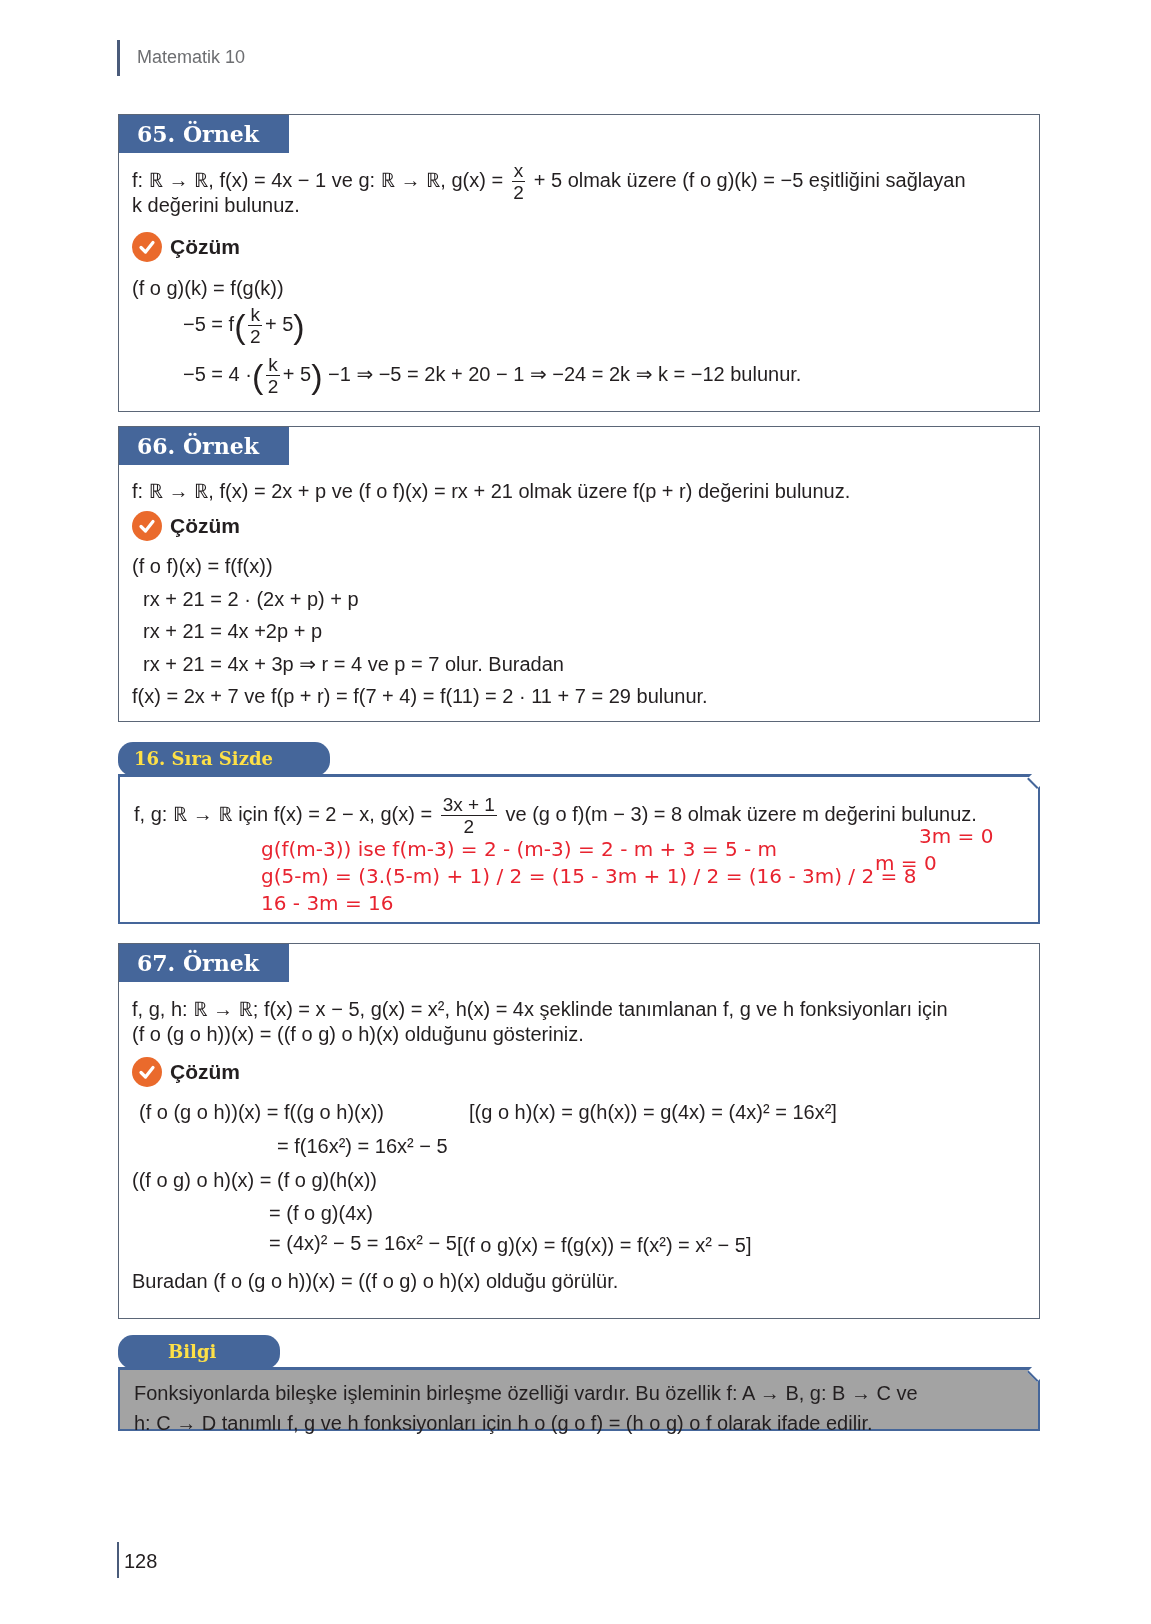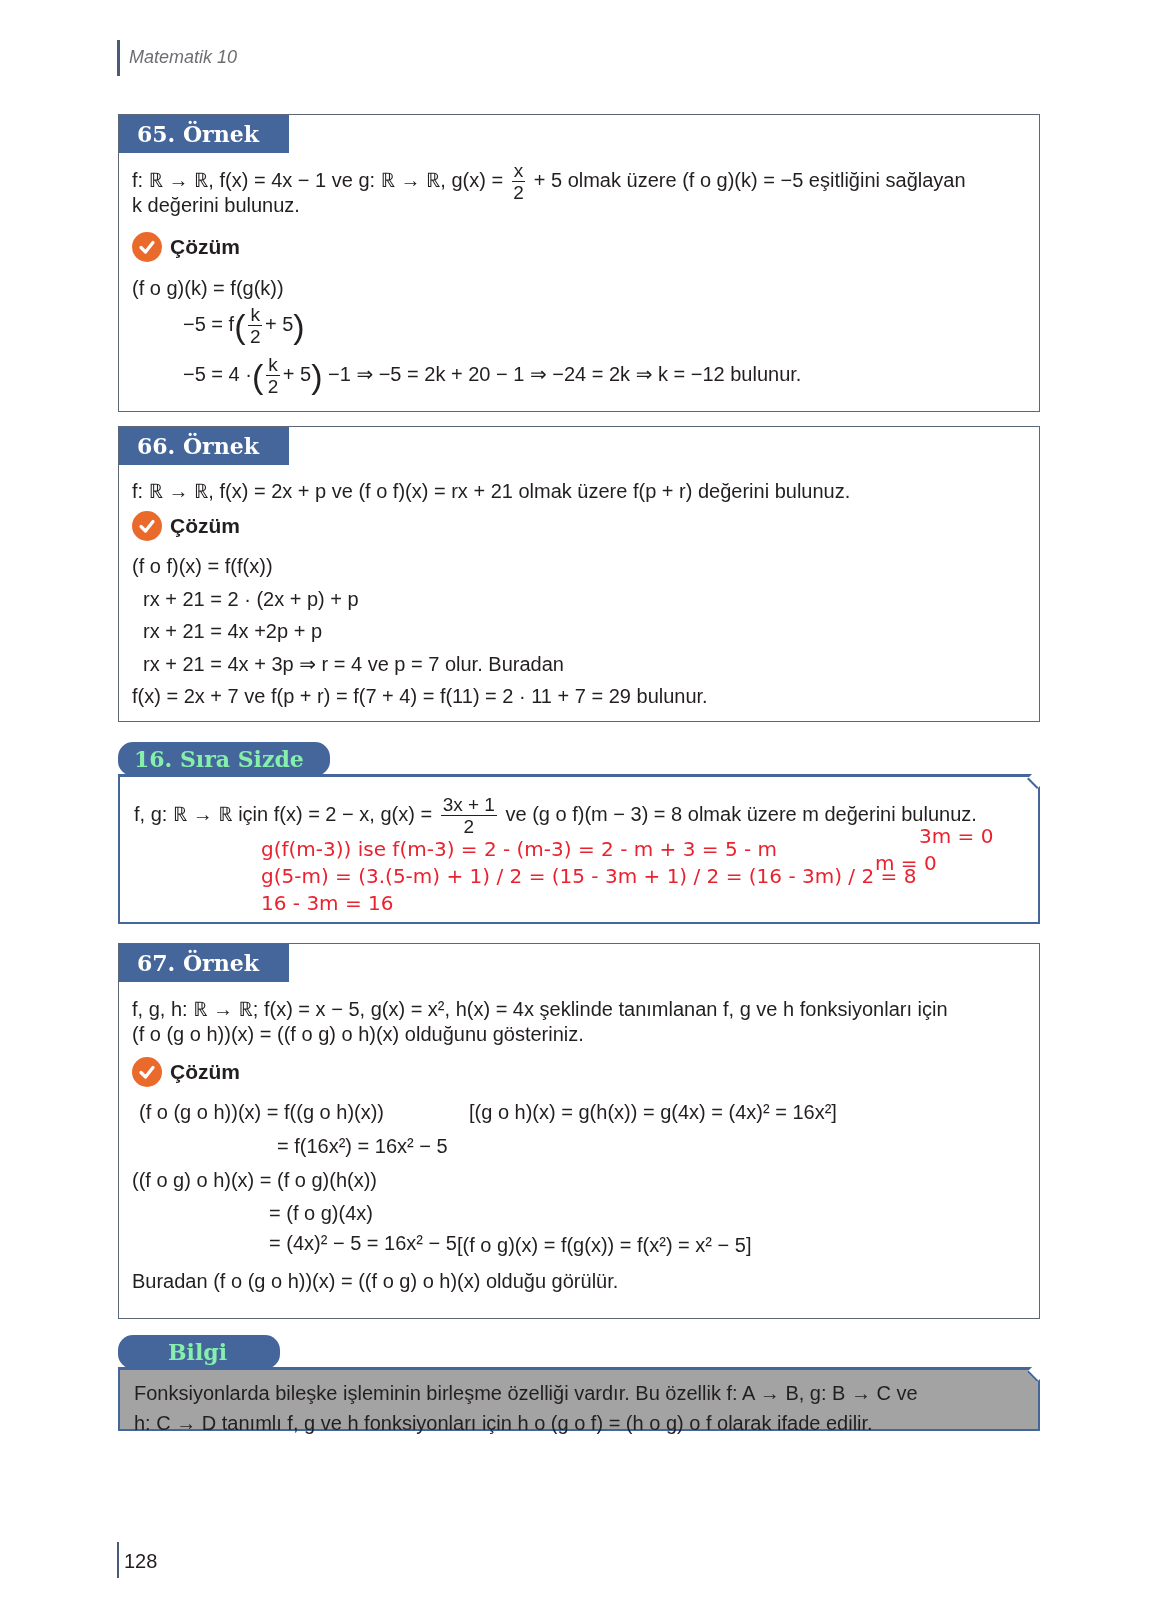--- a/index.html
+++ b/index.html
@@ -1,35 +1,35 @@
 <!DOCTYPE html>
 <html><head>
 <meta charset="utf-8">
 <style>
   * { box-sizing: border-box; margin: 0; padding: 0; }
   html, body { width: 1151px; height: 1624px; background: #ffffff; }
   body { position: relative; font-family: "Liberation Sans", sans-serif; color: #231f20; overflow: hidden; }
 
   .header-bar { position: absolute; left: 117px; top: 40px; width: 3px; height: 36px; background: #4a5b7a; }
-  .header-text { position: absolute; left: 129px; top: 47px; font-size: 18px; color: #6d6e71; font-style: italic; }
+  .header-text { position: absolute; left: 137px; top: 47px; font-size: 18px; color: #6d6e71; }
 
   .box { position: absolute; left: 118px; width: 922px; border: 1.5px solid #5b6677; background: #fff; }
   .box-title { position: absolute; left: 0; top: 0; height: 38px; background: #45669a; color: #fff;
     font-family: "DejaVu Serif", serif; font-weight: bold; font-size: 22px; line-height: 38px; padding-left: 18px; }
   .line { position: absolute; font-size: 20px; white-space: nowrap; color: #231f20; }
   .cozum { position: absolute; display: flex; align-items: center; }
   .cozum-icon { width: 30px; height: 30px; border-radius: 50%; background: #ea6a2c; display: flex; align-items: center; justify-content: center; }
   .cozum-label { font-weight: bold; font-size: 21px; margin-left: 8px; }
   .frac { display: inline-block; vertical-align: middle; text-align: center; line-height: 1; margin: 0 3px; }
   .frac .num { display: block; font-size: 19px; border-bottom: 1.5px solid #231f20; padding: 0 2px 1px; }
   .frac .den { display: block; font-size: 19px; padding-top: 1px; }
   .paren { font-size: 34px; vertical-align: middle; font-weight: 100; line-height: 1; }
   .red { position: absolute; font-size: 20px; color: #e8232f; white-space: nowrap; font-family: "DejaVu Sans", sans-serif; }
 
-  .tab { position: absolute; background: #45669a; color: #86efac; font-family: "DejaVu Serif", serif; font-weight: bold; font-size: 22px;
+  .tab { position: absolute; background: #45669a; color: #fde047; font-family: "DejaVu Serif", serif; font-weight: bold; font-size: 18px;
     border-top-right-radius: 10px; border-radius: 15px; }
   .frame { position: absolute; border: 2px solid #45669a; border-top-width: 3px; }
   .frame-corner { position: absolute; width: 14px; height: 14px; background: #fff; }
 
   .footer-bar { position: absolute; left: 117px; top: 1542px; width: 2px; height: 36px; background: #4a5b7a; }
   .footer-text { position: absolute; left: 124px; top: 1550px; font-size: 20px; color: #231f20; }
 </style>
 </head>
 <body>
 

